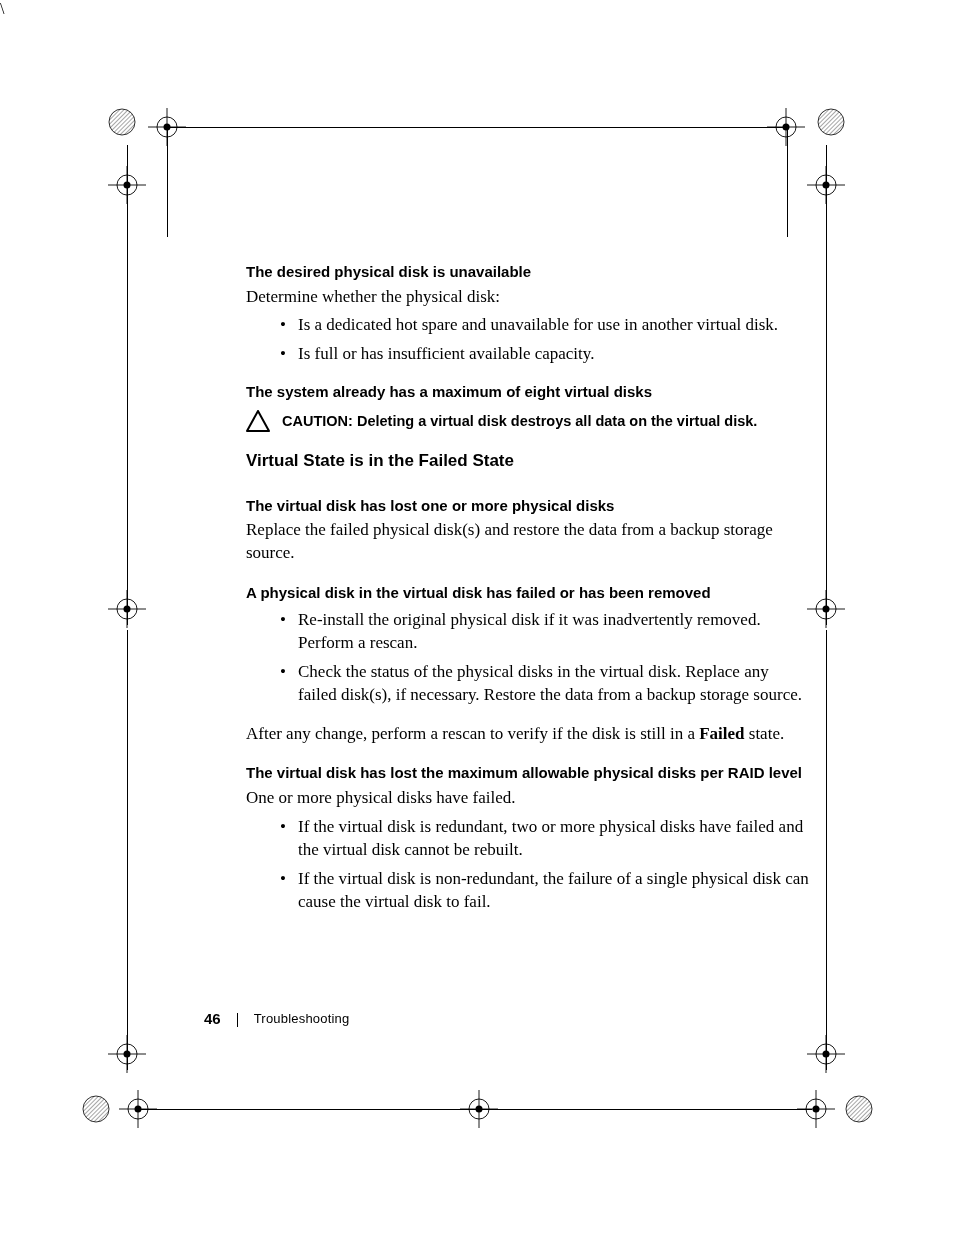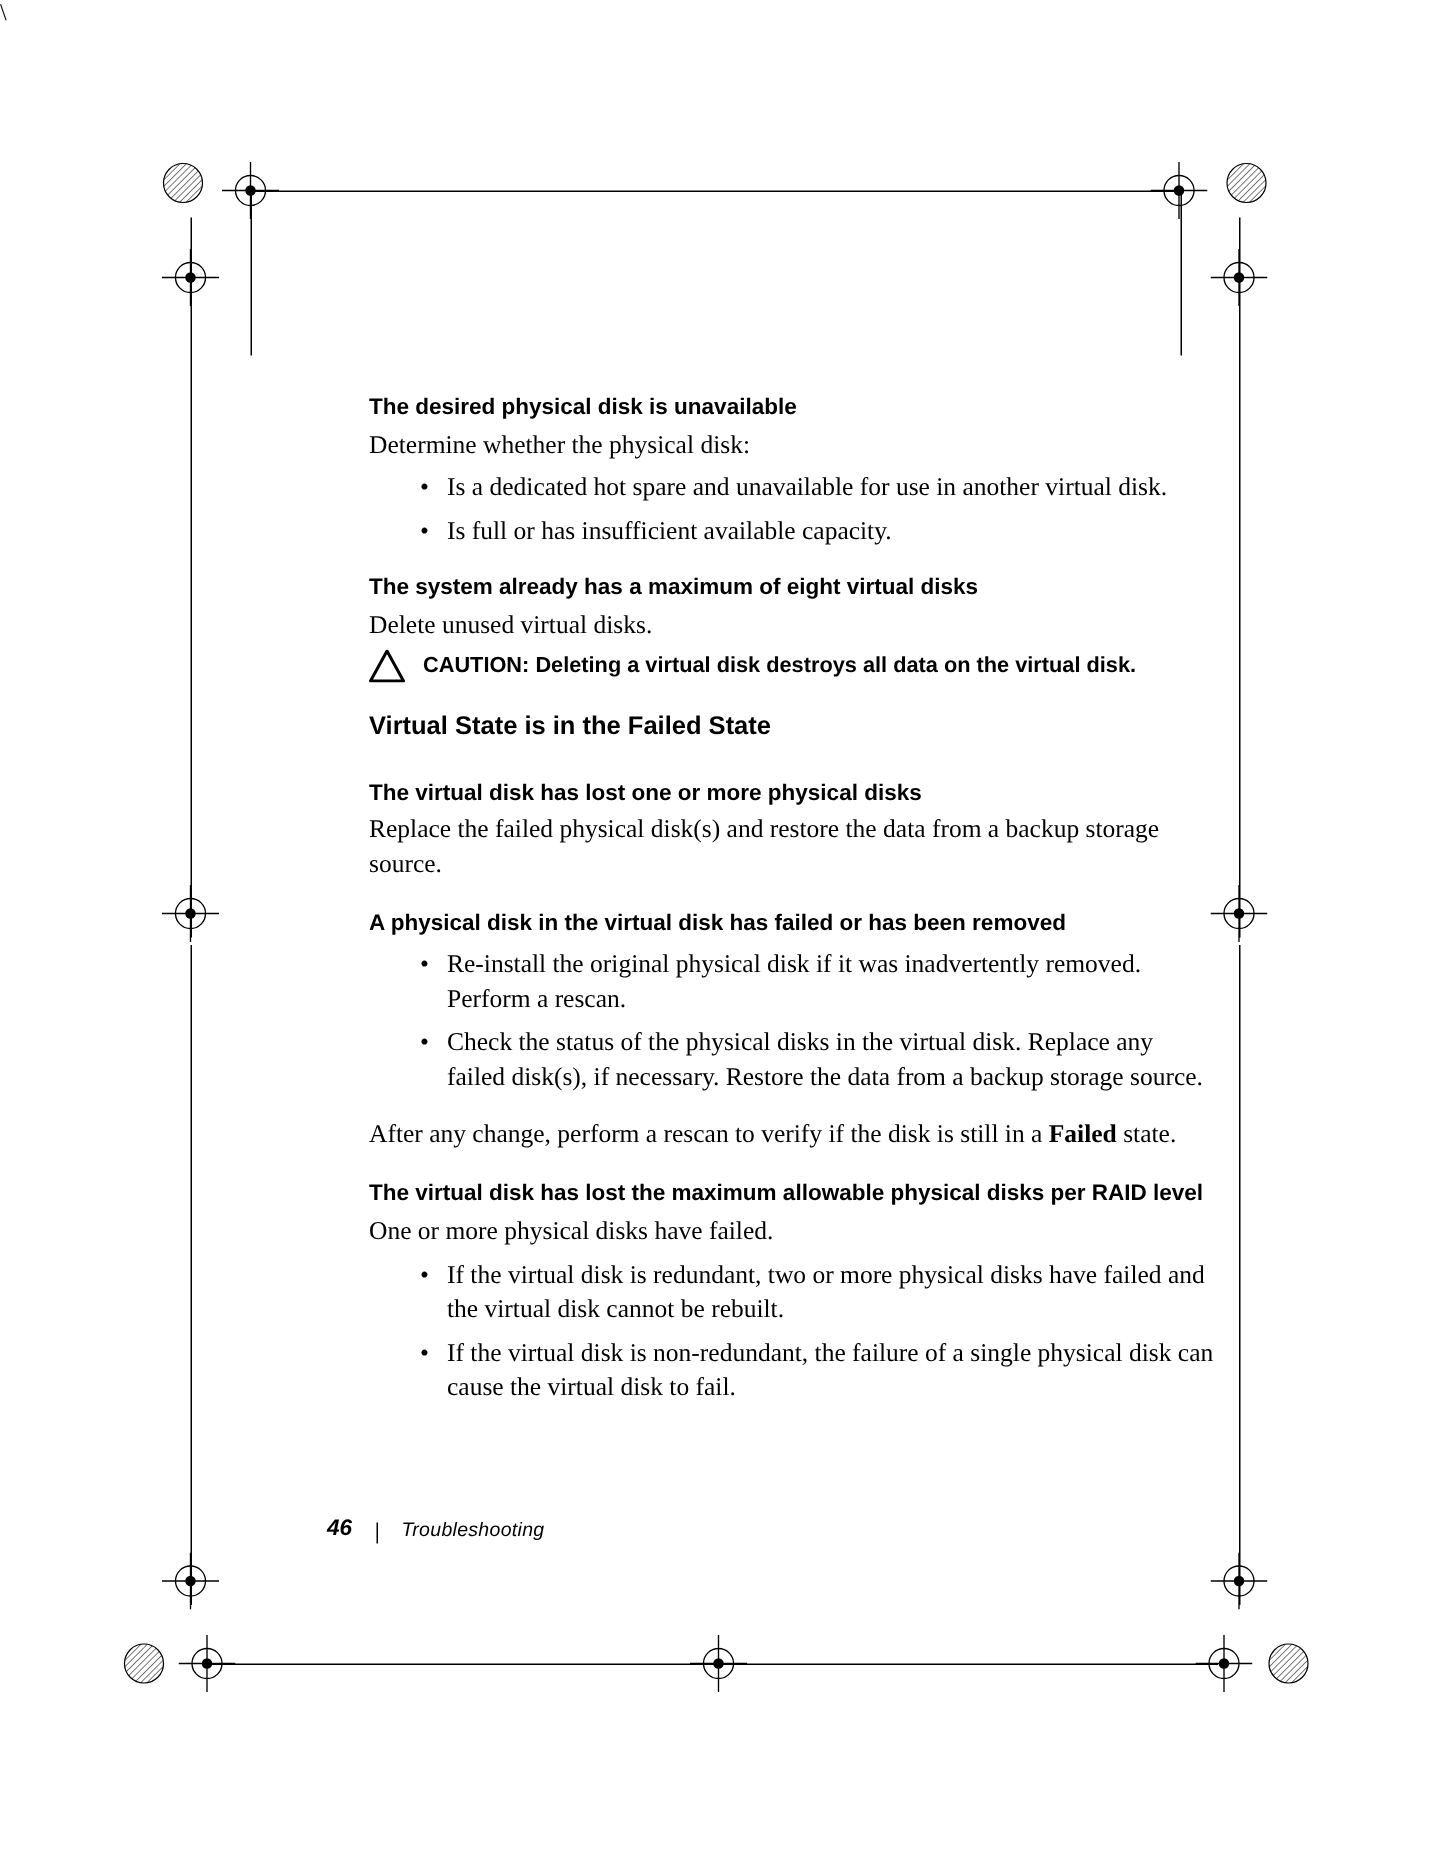--- a/index.html
+++ b/index.html
@@ -78,29 +78,28 @@
     line-height: 1.35;
     padding-top: 2px;
   }
   .sp-xs { height: 4px; }
   .sp-sm { height: 10px; }
   .sp-md { height: 18px; }
   .sp-lg { height: 24px; }
 
   .footer {
     position: absolute;
-    left: 218px;
+    left: 204px;
     top: 1010px;
     width: 565px;
     font-family: Arial, Helvetica, sans-serif;
     font-size: 13px;
     display: flex;
-    align-items: flex-end;
+    align-items: center;
     gap: 12px;
-    font-style: italic;
   }
   .footer .pg {
     font-weight: bold;
     font-size: 15px;
   }
   .footer .sep {
     border-left: 1px solid #000;
     height: 14px;
     display: inline-block;
     margin: 0 4px -2px 4px;
@@ -277,21 +276,20 @@
     <div class="sp-xs"></div>
     <div class="body-text">Determine whether the physical disk:</div>
     <ul class="bul">
       <li>Is a dedicated hot spare and unavailable for use in another virtual disk.</li>
       <li>Is full or has insufficient available capacity.</li>
     </ul>
 
     <div class="sp-sm"></div>
     <div class="sub-bold">The system already has a maximum of eight virtual disks</div>
     <div class="sp-xs"></div>
-    <div class="body-text">Delete unused virtual disks.</div>
 
     <div class="caution-row">
       <span class="caution-icon">
         <svg width="24" height="22" viewBox="0 0 24 22">
           <polygon points="12,1 23,21 1,21" fill="none" stroke="#000" stroke-width="2" stroke-linejoin="round"></polygon>
         </svg>
       </span>
       <span class="caution-text">
         <span>CAUTION:</span><span> Deleting a virtual disk destroys all data on the virtual disk.</span>
       </span>

